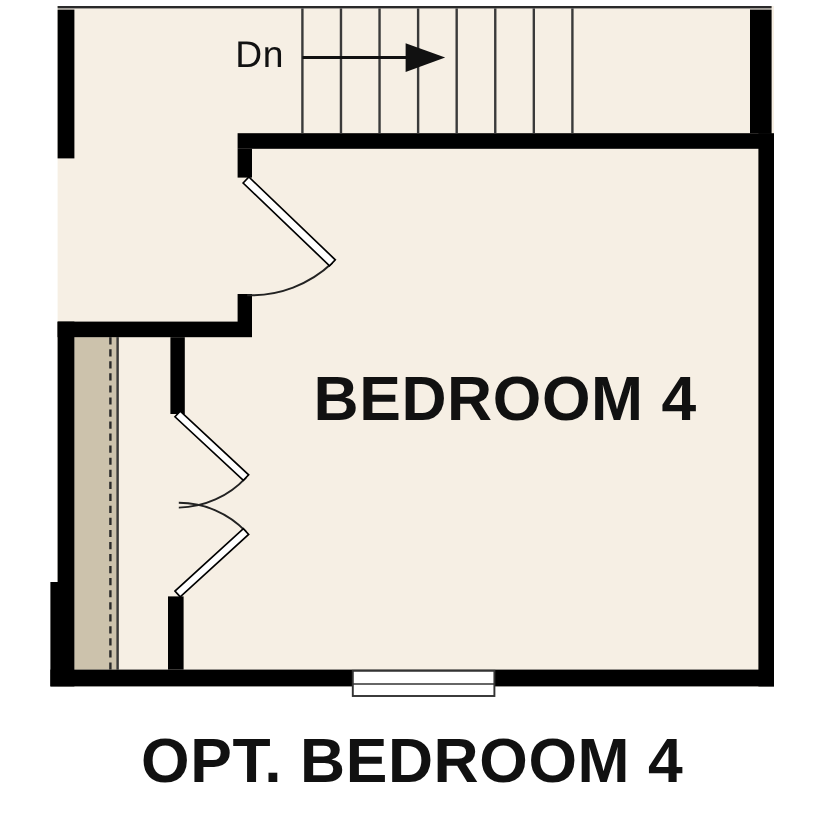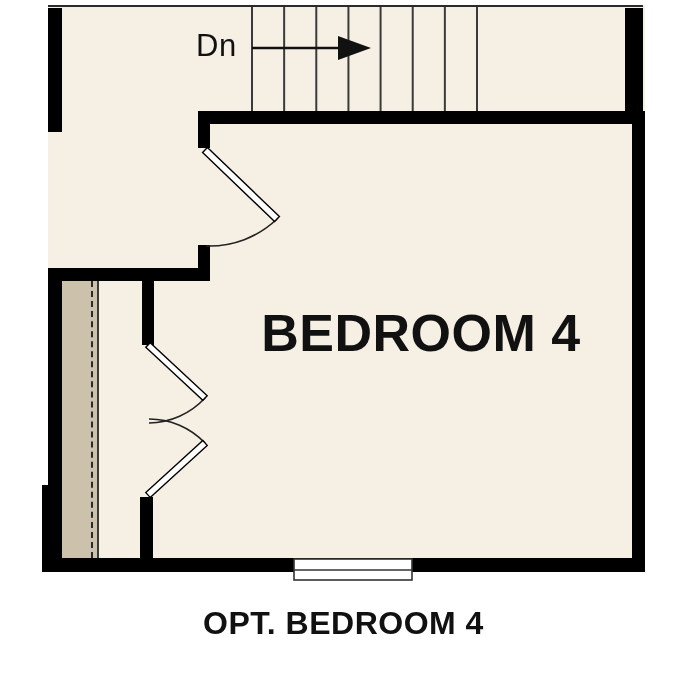--- a/index.html
+++ b/index.html
@@ -21,21 +21,21 @@
   .floor{background:var(--floor);}
   .wall{background:var(--wall);}
   .closet-floor{background:var(--closet);}
   .vline{width:2px;background:var(--line);}
   .vdash{width:0;border-left:2px dashed #2a2a2a;}
   .edge{background:#2a2a2a;}
   svg.overlay{position:absolute;left:0;top:0;}
   .label{position:absolute;color:var(--text);white-space:nowrap;text-align:center;}
   .dn{font-size:31px;font-weight:400;letter-spacing:0.5px;}
   .room{font-size:52px;font-weight:700;letter-spacing:0.5px;text-align:center;}
-  .caption{font-size:32px;font-weight:700;letter-spacing:0.5px;text-align:center;width:687px;left:0;}
+  .caption{font-size:52px;font-weight:700;letter-spacing:0.5px;text-align:center;width:687px;left:0;}
 </style>
 </head>
 <body>
 
 <div class="plan">
 
   <div class="abs floor" style="left:48px;top:5px;width:597px;height:567px;"></div>
 
   <div class="abs closet-floor" style="left:62px;top:281px;width:37px;height:277px;"></div>
   <div class="abs vdash" style="left:91px;top:281px;height:277px;"></div>

